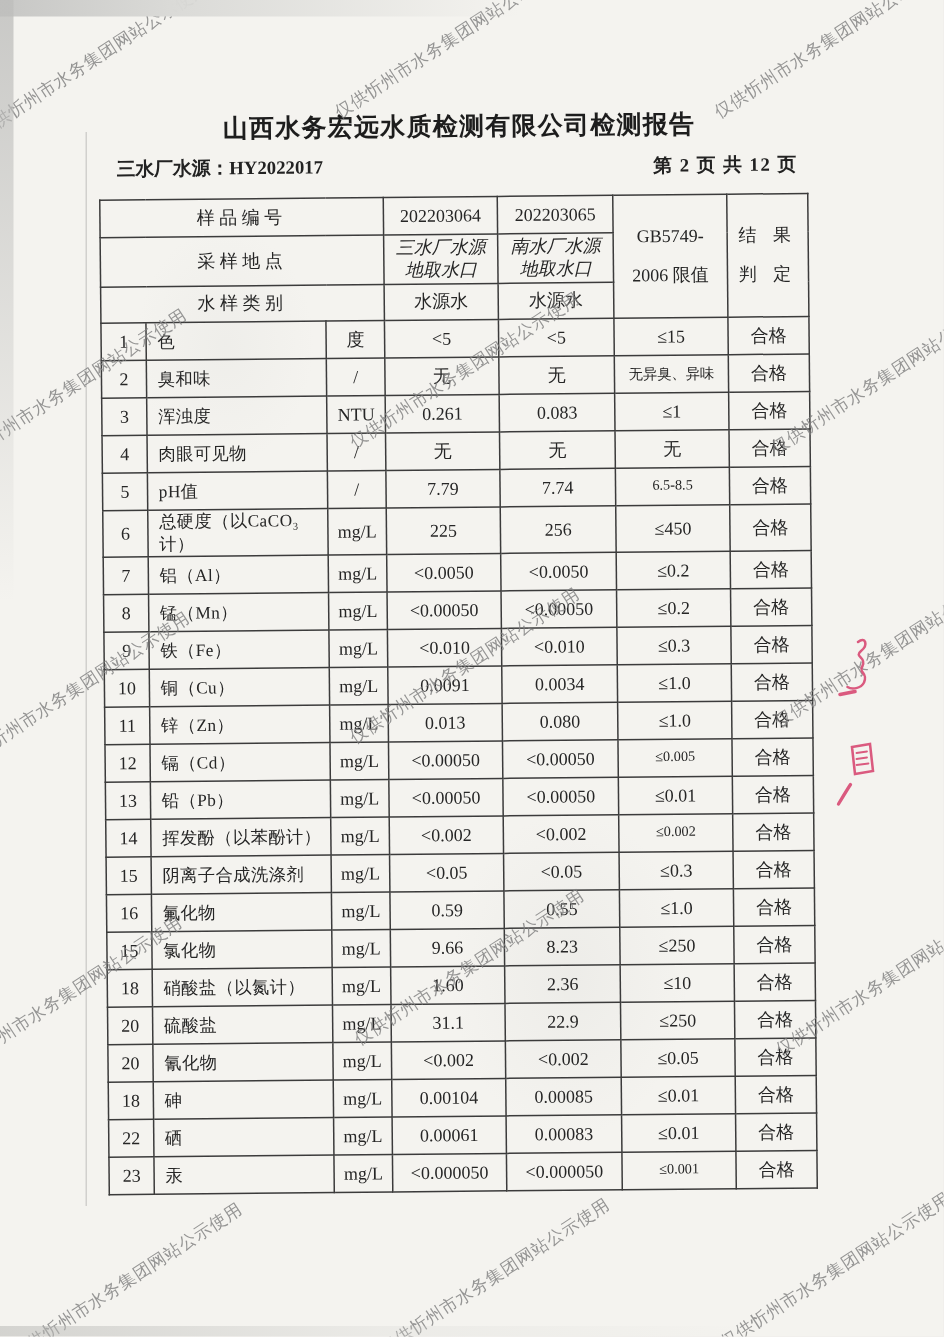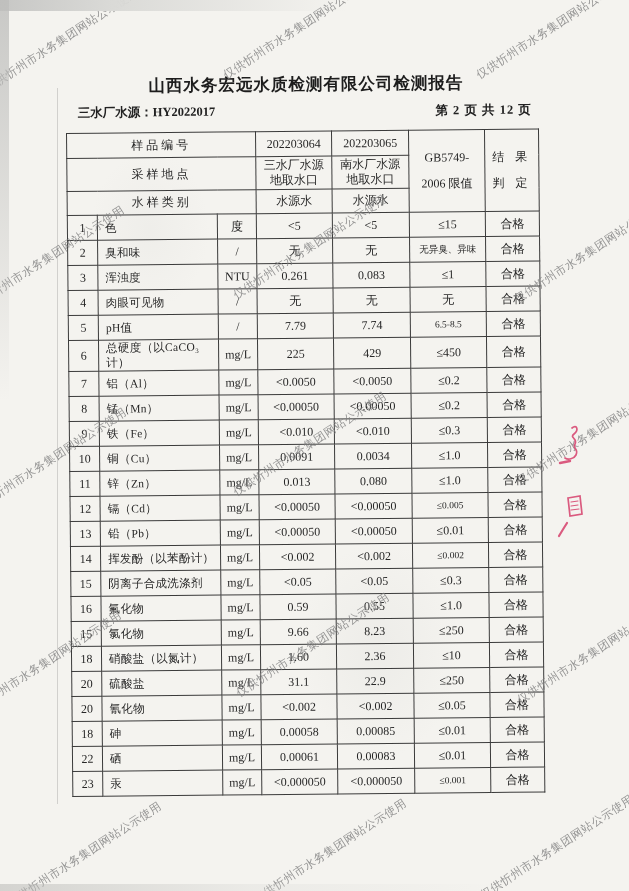--- a/index.html
+++ b/index.html
@@ -48,21 +48,21 @@
   table.report th, table.report td{
     border:1px solid #3b3b3b;
     text-align:center;vertical-align:middle;
     font-size:12px;font-weight:normal;color:#262626;
     padding:0;overflow:hidden;
   }
   tr.hrow1{height:25px;}
   tr.hrow2{height:33px;}
   tr.hrow3{height:24px;}
   th.hlabel{letter-spacing:3px;font-size:12.5px;}
-  td.twoline{line-height:1.25;font-size:12px;}
+  td.twoline{line-height:1.25;font-size:12px;font-style:italic;}
   td.span-cell{line-height:2.1;font-size:12.5px;}
   td.span-cell .ls{letter-spacing:4px;}
   tbody.params tr{height:25px;}
   tbody.params td.item{text-align:left;padding-left:7px;font-size:11.5px;letter-spacing:.3px;}
   tbody.params td.small{font-size:9.5px;letter-spacing:0;margin-top:39px;}
   tbody.params td{font-size:12px;}
 
   .red-marks{position:absolute;left:554px;top:418px;}
 </style>
 </head>
@@ -162,21 +162,21 @@
             <td>7.79</td>
             <td>7.74</td>
             <td class="small">6.5-8.5</td>
             <td>合格</td>
           </tr>
           <tr>
             <td>6</td>
             <td class="item">总硬度（以CaCO₃计）</td>
             <td>mg/L</td>
             <td>225</td>
-            <td>429</td>
+            <td>256</td>
             <td>≤450</td>
             <td>合格</td>
           </tr>
           <tr>
             <td>7</td>
             <td class="item">铝（Al）</td>
             <td>mg/L</td>
             <td>&lt;0.0050</td>
             <td>&lt;0.0050</td>
             <td>≤0.2</td>
@@ -296,21 +296,21 @@
             <td>mg/L</td>
             <td>&lt;0.002</td>
             <td>&lt;0.002</td>
             <td>≤0.05</td>
             <td>合格</td>
           </tr>
           <tr>
             <td>18</td>
             <td class="item">砷</td>
             <td>mg/L</td>
-            <td>0.00058</td>
+            <td>0.00104</td>
             <td>0.00085</td>
             <td>≤0.01</td>
             <td>合格</td>
           </tr>
           <tr>
             <td>22</td>
             <td class="item">硒</td>
             <td>mg/L</td>
             <td>0.00061</td>
             <td>0.00083</td>

